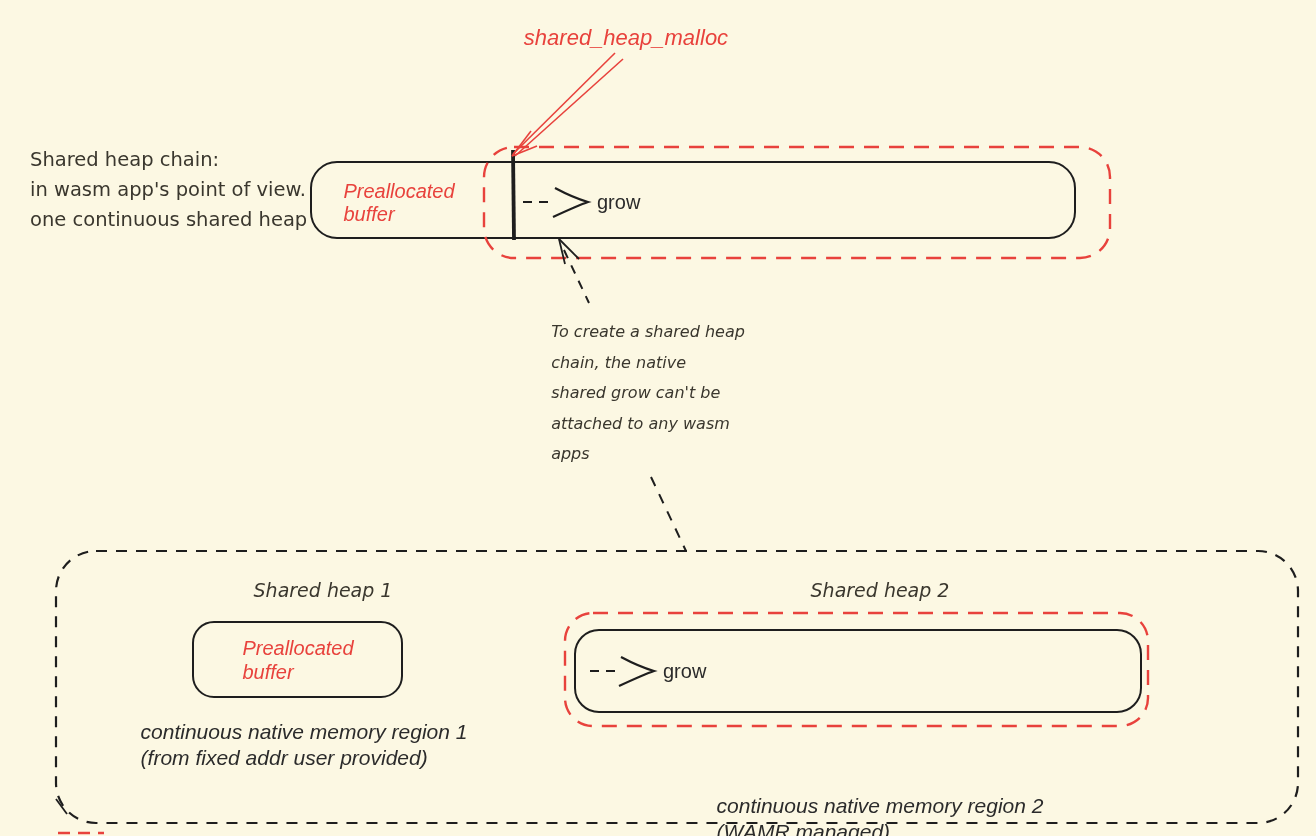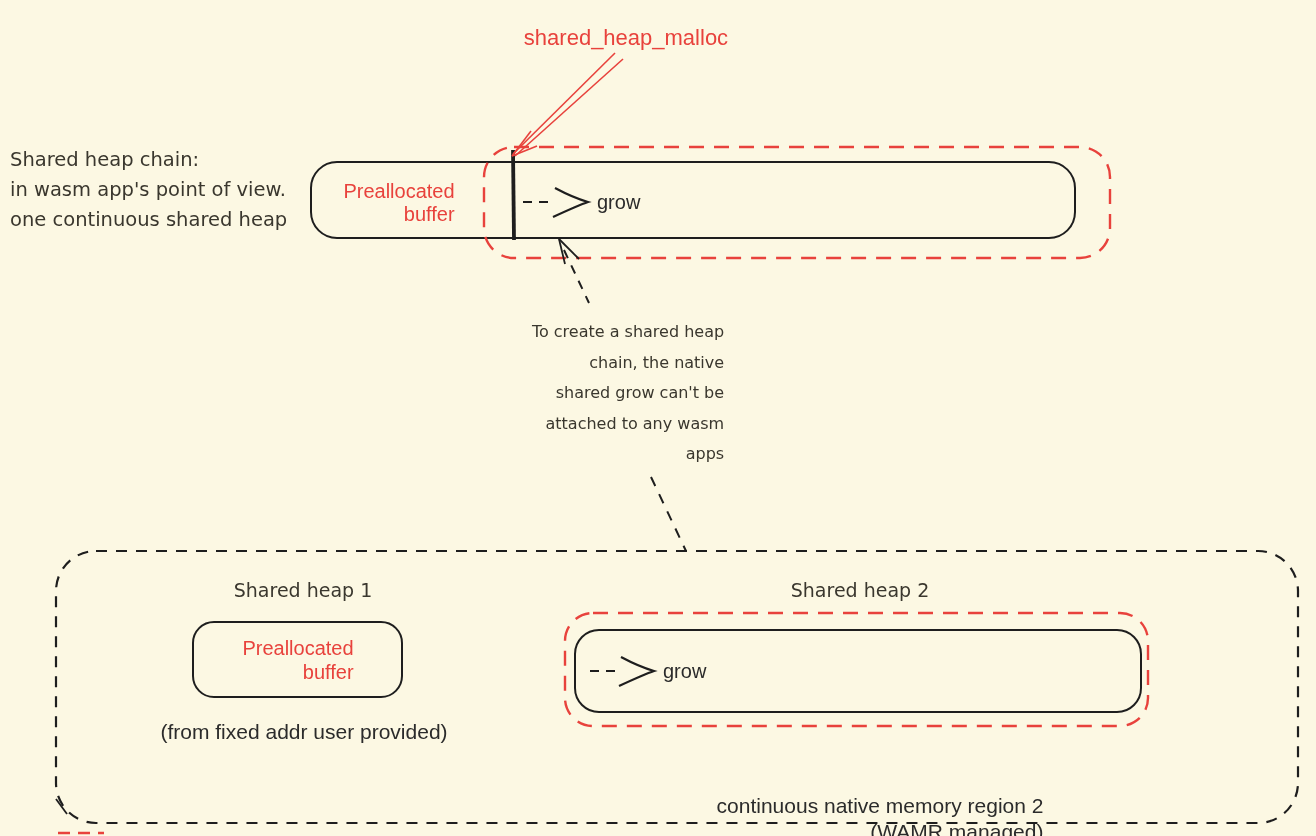--- a/index.html
+++ b/index.html
@@ -12,22 +12,22 @@
   html,body{margin:0;padding:0;}
   body{background:var(--background);font-family:"Liberation Sans",sans-serif;}
   .canvas{
     position:relative;width:1316px;height:836px;background:var(--background);
     overflow:hidden;
   }
   .layer{position:absolute;left:0;top:0;width:1316px;height:836px;}
   .s-ink{stroke:var(--ink);fill:none;}
   .s-red{stroke:var(--red);fill:none;}
   .txt{position:absolute;white-space:nowrap;}
-  .center{transform:translateX(-50%);text-align:right;}
-  .hand{font-family:"DejaVu Sans",sans-serif;color:var(--text);}
+  .center{transform:translateX(-50%);text-align:left;font-style:italic;}
+  .hand{font-family:"DejaVu Sans",sans-serif;color:var(--text);margin-left:20px;}
   .helv{font-family:"Liberation Sans",sans-serif;color:var(--caption);}
   .red-text{color:var(--red);}
   .malloc-label{left:626px;top:25px;font-size:22px;}
   .side-note{left:10px;top:145px;font-size:19.5px;line-height:30px;}
   .side-note span{display:block;}
   .prealloc-top{left:399px;top:180px;font-size:20px;line-height:23px;}
   .prealloc-top span{display:block;}
   .grow-top{left:597px;top:191px;font-size:20px;}
   .mid-note{left:628px;top:317px;font-size:16px;line-height:30.5px;}
   .mid-note span{display:block;}
@@ -112,20 +112,21 @@
   </div>
 
   <div class="txt center hand heap1-title">Shared heap 1</div>
 
   <div class="txt center red-text prealloc-bottom">
     <span>Preallocated</span>
     <span>buffer</span>
   </div>
 
   <div class="txt center helv heap1-caption">
+    <span>continuous native memory region 1</span>
     <span>(from fixed addr user provided)</span>
   </div>
 
   <div class="txt center hand heap2-title">Shared heap 2</div>
 
   <div class="txt helv grow-bottom">grow</div>
 
   <div class="txt center helv heap2-caption">
     <span>continuous native memory region 2</span>
     <span>(WAMR managed)</span>

